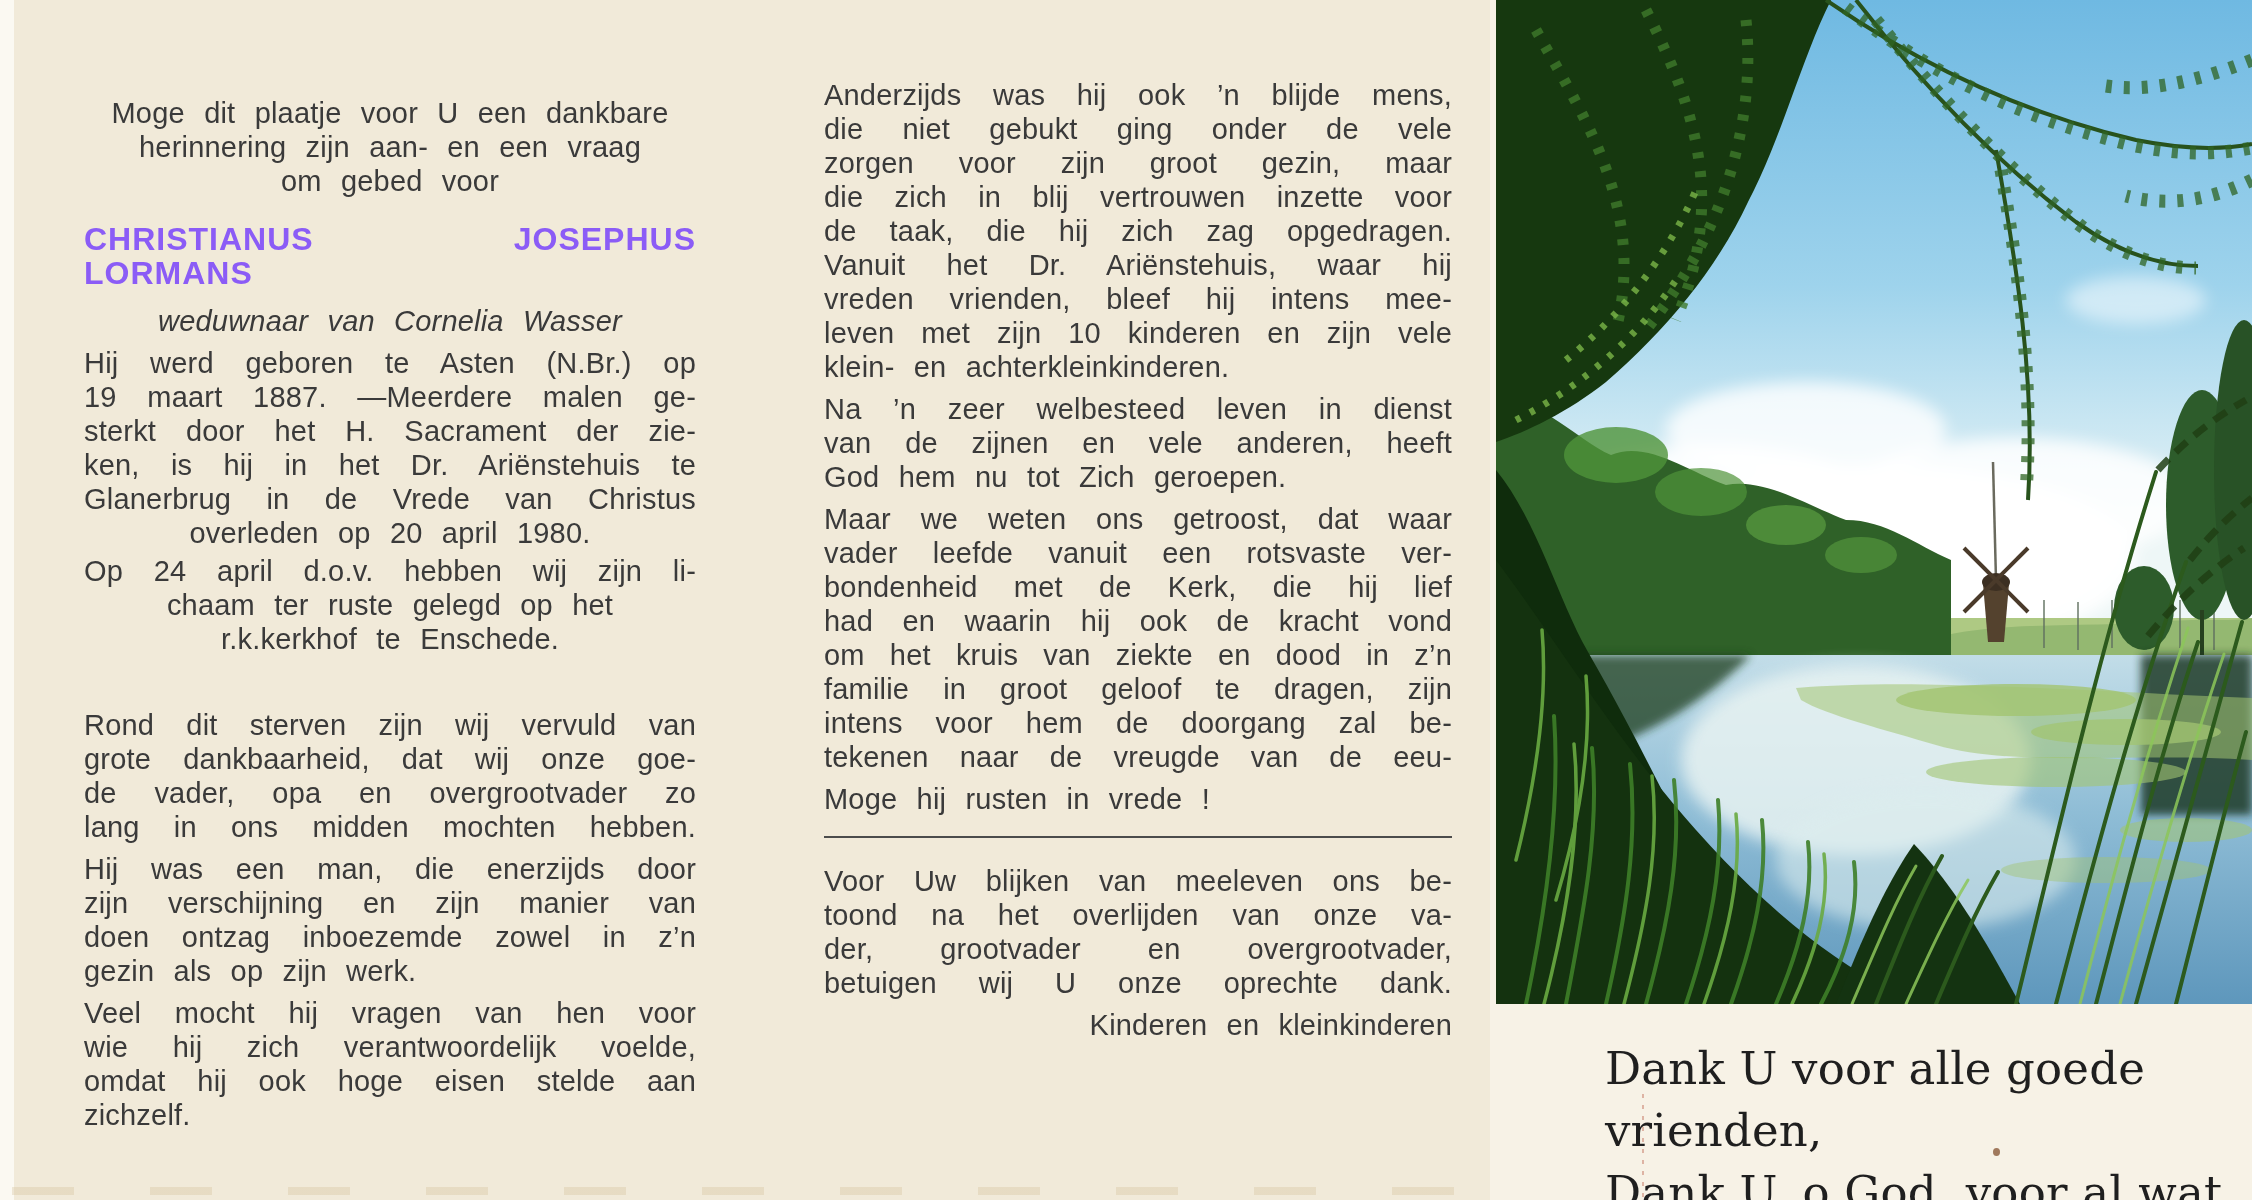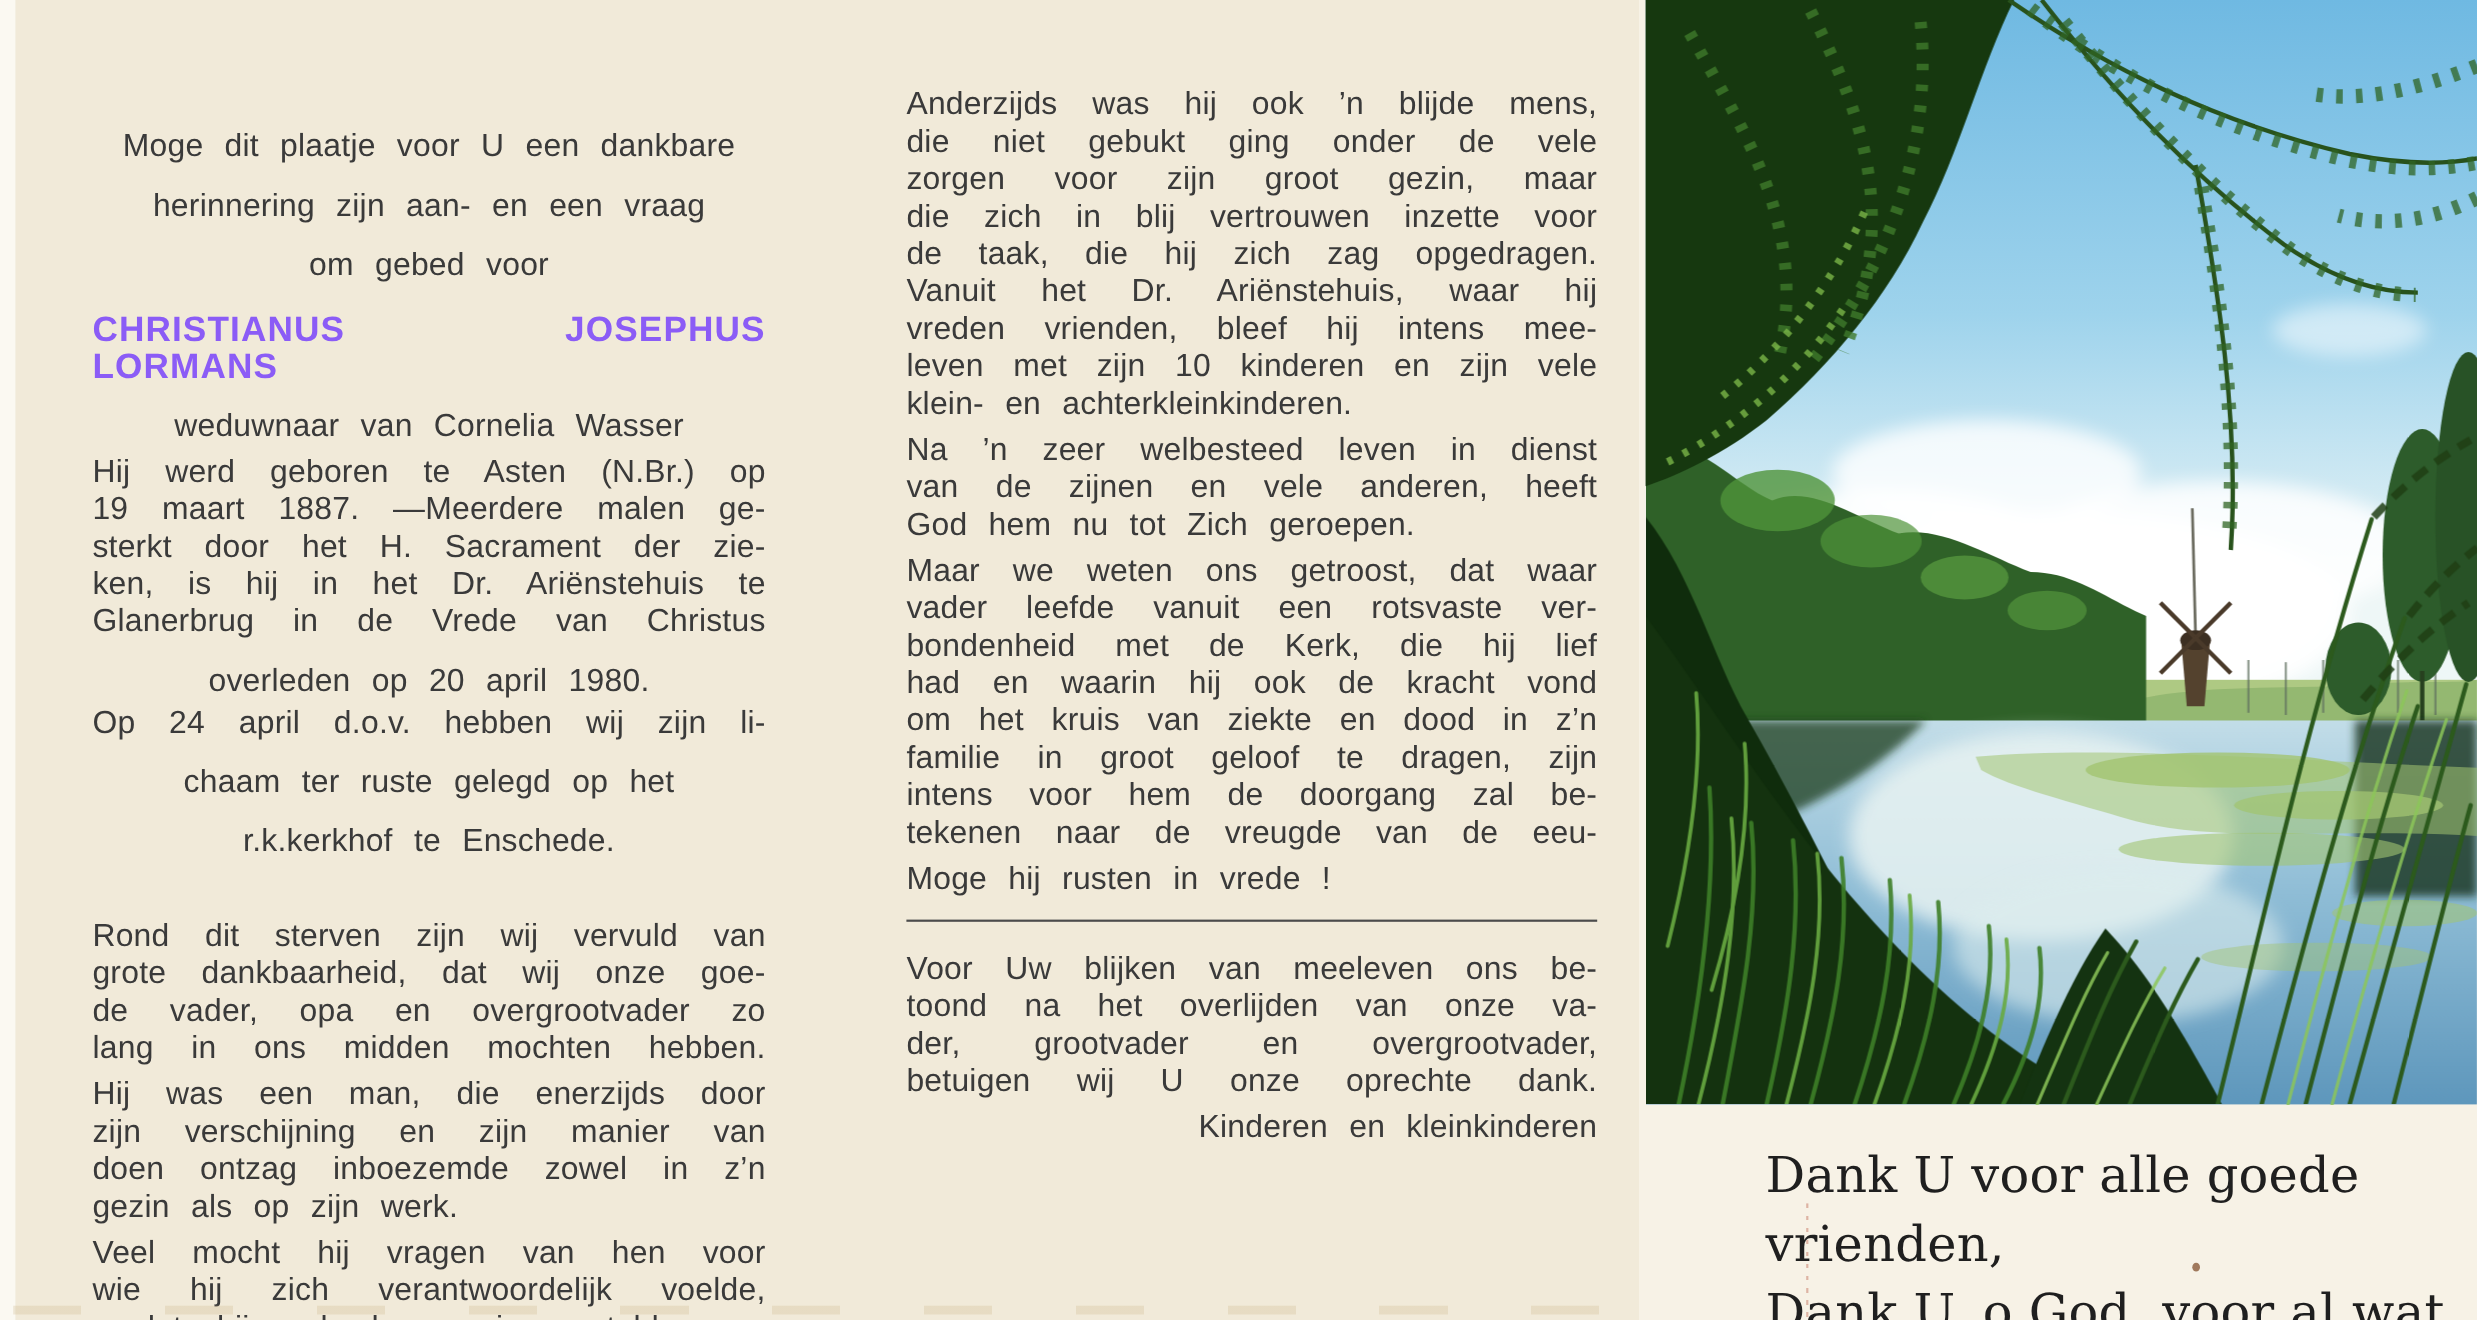--- a/index.html
+++ b/index.html
@@ -3,27 +3,27 @@
 <meta charset="utf-8">
 <style>
   html,body{margin:0;padding:0;background:#d8d2c2;}
   .page{position:relative;width:2252px;height:1200px;background:#f1ead9;overflow:hidden;
         font-family:"Liberation Sans",sans-serif;color:#3a3a3a;}
   .edge-strip{position:absolute;left:0;top:0;width:14px;height:1200px;background:#fbf9f2;}
   .col{position:absolute;font-size:29px;line-height:34px;letter-spacing:.2px;word-spacing:.38em;}
   .col-left{left:84px;top:96px;width:612px;}
   .col-mid{left:824px;top:78px;width:628px;}
   .ln{text-align:justify;text-align-last:justify;white-space:normal;}
-  .ln.c{text-align:center;text-align-last:center;margin-top:20px;}
+  .ln.c{text-align:center;text-align-last:center;}
   .ln.l{text-align:right;text-align-last:left;}
   .ln.r{text-align:right;text-align-last:right;}
   .para{margin:0 0 8px 0;}
   .para.intro{margin-bottom:24px;}
   .para.name{margin-bottom:14px;font-weight:bold;font-size:32px;color:#8b5cf6;letter-spacing:1px;}
-  .para.sub{margin-bottom:8px;}
+  .para.sub{margin-bottom:8px;font-style:italic;}
   .para.p1{margin-bottom:4px;}
   .para.p2{margin-bottom:52px;}
   .divider{border:0;border-top:2px solid #4c4c4c;margin:20px 0 26px 0;width:100%;}
   .photo-card{position:absolute;left:1490px;top:0;width:762px;height:1200px;background:#f7f2e6;}
   .photo{position:absolute;left:6px;top:0;width:756px;height:1004px;display:block;}
   .caption{position:absolute;left:115px;top:1038px;font-family:"DejaVu Serif","Liberation Serif",serif;
            font-size:45px;line-height:62px;color:#1f1f1f;letter-spacing:.2px;}
   .speck{position:absolute;left:1993px;top:1148px;width:7px;height:8px;border-radius:50%;
          background:#8a5a3a;opacity:.8;}
   .bottom-dashes{position:absolute;left:12px;top:1187px;width:1470px;height:8px;opacity:.6;

